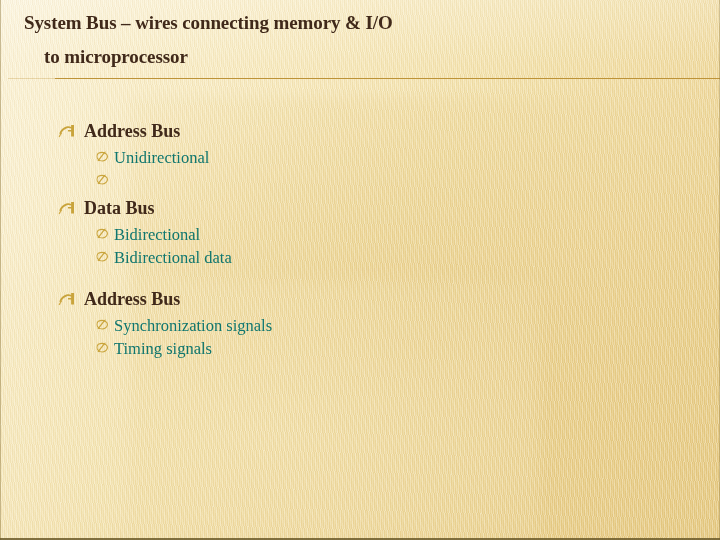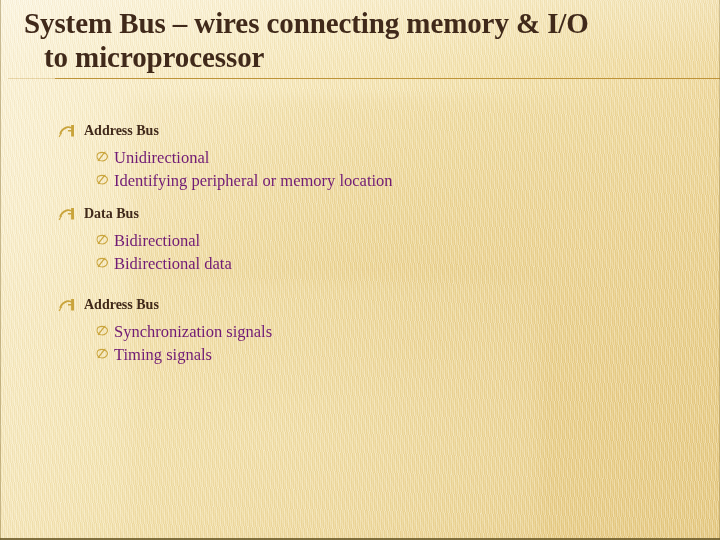--- a/index.html
+++ b/index.html
@@ -130,21 +130,21 @@
     height: 100%;
   }
 
   .title {
     position: absolute;
     left: 24px;
     top: 6px;
     width: 672px;
     color: #40291a;
     font-weight: bold;
-    font-size: 29px;
+    font-size: 19px;
     line-height: 34px;
     letter-spacing: -0.1px;
     text-indent: 0;
   }
   .title .line2 {
     display: block;
     padding-left: 20px;
   }
 
   .title-rule {
@@ -182,41 +182,41 @@
     flex: 0 0 26px;
     color: #c9a43c;
     font-size: 15px;
     line-height: 26px;
     text-align: left;
     font-family: "DejaVu Sans", sans-serif;
   }
   .lvl1 .txt {
     color: #40291a;
     font-weight: bold;
-    font-size: 14px;
+    font-size: 18px;
     line-height: 26px;
   }
 
   .lvl2 {
     display: flex;
     align-items: flex-start;
     margin: 0;
     padding-left: 96px;
   }
   .lvl2 .bullet {
     width: 18px;
     flex: 0 0 18px;
     color: #c9a43c;
     font-size: 13px;
     line-height: 23px;
     text-align: left;
     font-family: "DejaVu Sans", sans-serif;
   }
   .lvl2 .txt {
-    color: #701a75;
+    color: #0f766e;
     font-weight: normal;
     font-size: 16.5px;
     line-height: 23px;
   }
 
   .group { margin-bottom: 10px; }
   .group-gap-1 { margin-bottom: 9px; }
   .group-gap-2 { margin-bottom: 17px; }
 
   .bullet svg { display: block; margin-top: 6px; }
@@ -269,21 +269,20 @@
         </div>
 
         <div class="lvl2">
           <span class="bullet">
             <svg width="13" height="12" viewBox="0 0 13 12" aria-hidden="true">
               <path d="M2.3 2.2 C5.4 0.9 8.6 1.4 10.4 3.1 C12.1 4.8 11.6 7.6 9.3 9.0 C7.0 10.4 3.8 10.0 2.2 8.3 C0.7 6.7 0.8 3.9 2.3 2.2 Z" fill="none" stroke="#c9a43c" stroke-width="1.1"></path>
               <path d="M2.0 9.9 L8.4 1.6" stroke="#c9a43c" stroke-width="1.2" fill="none"></path>
               <path d="M7.6 1.2 L9.8 0.4 L9.0 2.6 Z" fill="#c9a43c"></path>
             </svg>
           </span>
-          <span class="txt">Identifying peripheral or memory location</span>
         </div>
       </div>
 
       <div class="group group-gap-2">
         <div class="lvl1">
           <span class="bullet">
             <svg width="17" height="14" viewBox="0 0 17 14" aria-hidden="true">
               <path d="M1.2 9.4 C2.6 6.2 5.0 3.6 8.4 2.6 C10.2 2.05 11.9 2.2 13.1 3.0 L13.1 1.0 L16.0 1.0 L16.0 12.4 L13.1 12.4 L13.1 7.4 L10.0 7.4 L10.0 6.0 L13.1 6.0 L13.1 4.6 C12.0 3.9 10.5 3.85 9.0 4.3 C6.2 5.2 4.0 7.4 2.7 10.2 Z" fill="#c9a43c"></path>
               <path d="M0.6 12.6 C1.3 11.0 2.2 9.6 3.2 8.4 L4.2 9.1 C3.2 10.3 2.4 11.7 1.8 13.2 Z" fill="#cfa948"></path>
             </svg>

